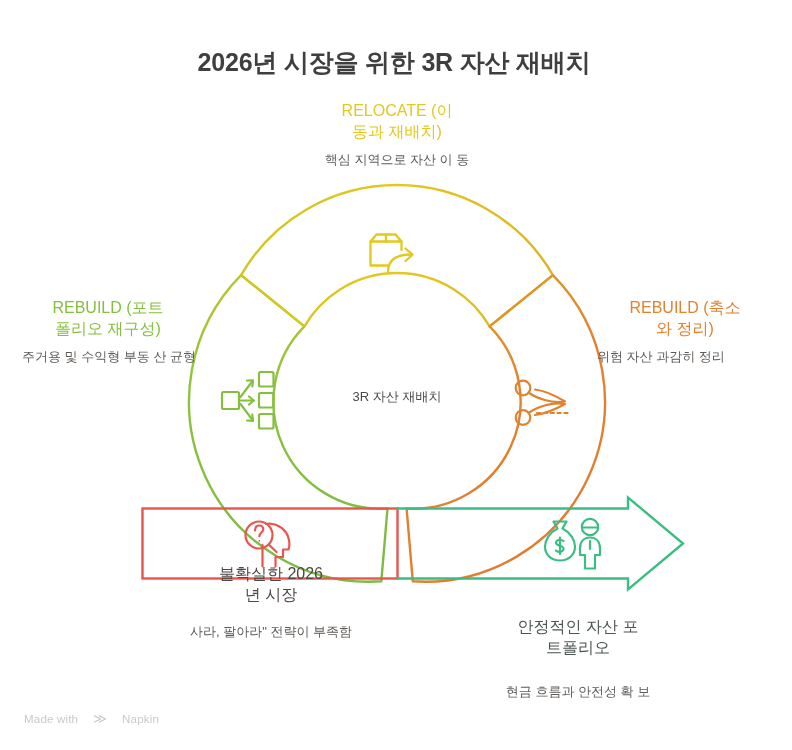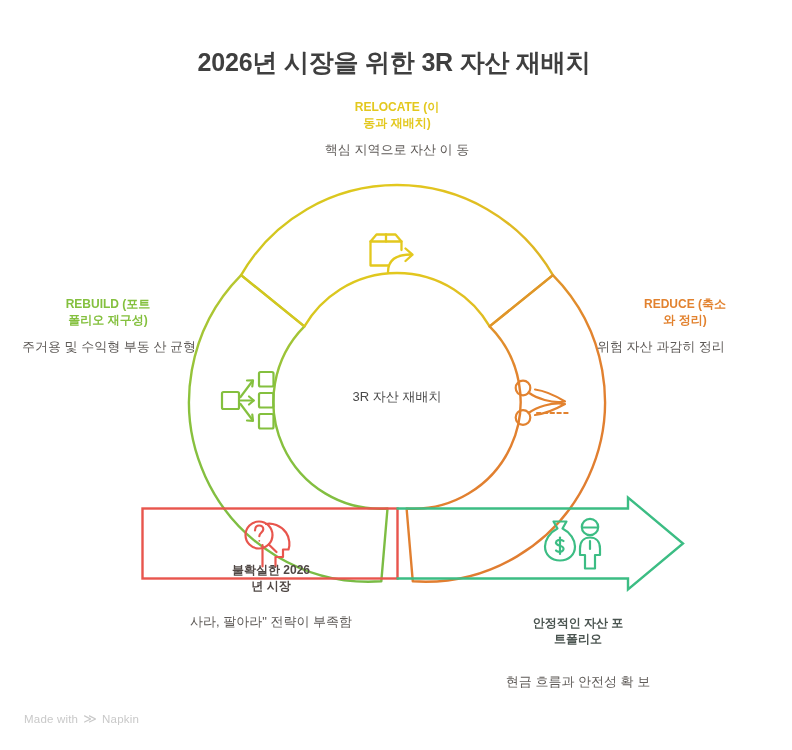--- a/index.html
+++ b/index.html
@@ -34,22 +34,22 @@
     font-weight: bold;
     color: #3f3f3f;
     letter-spacing: -0.2px;
   }
 
   
   .node-label {
     position: absolute;
   }
   .node-title {
-    font-size: 12px;
-    font-weight: bold;
+    font-size: 16px;
+    font-weight: normal;
     line-height: 1.32;
     text-align: center;
   }
   .node-desc {
     font-size: 13px;
     font-weight: normal;
     color: #5e5a57;
     line-height: 1.45;
     margin-top: 9px;
   }
@@ -123,21 +123,21 @@
 
   
   .watermark {
     position: absolute;
     left: 24px;
     top: 712px;
     font-size: 11.5px;
     color: #c9c9c9;
     display: flex;
     align-items: center;
-    gap: 5px;
+    gap: 15px;
     letter-spacing: 0.2px;
   }
   .watermark .wm-mark {
     display: inline-block;
     line-height: 1;
     font-size: 13px;
     color: #c9c9c9;
   }
 </style>
 </head>
@@ -295,21 +295,21 @@
   <div class="node-label" id="label-rebuild">
     <div class="node-title">
       <span>REBUILD (포트</span><br>
       <span>폴리오 재구성)</span>
     </div>
     <div class="node-desc">주거용 및 수익형 부동 산 균형</div>
   </div>
 
   <div class="node-label" id="label-reduce">
     <div class="node-title">
-      <span>REDUCE (축소</span><br>
+      <span>REBUILD (축소</span><br>
       <span>와 정리)</span>
     </div>
     <div class="node-desc">위험 자산 과감히 정리</div>
   </div>
 
   <div class="node-label" id="label-uncertain">
     <div class="node-title">
       <span>불확실한 2026</span><br>
       <span>년 시장</span>
     </div>

